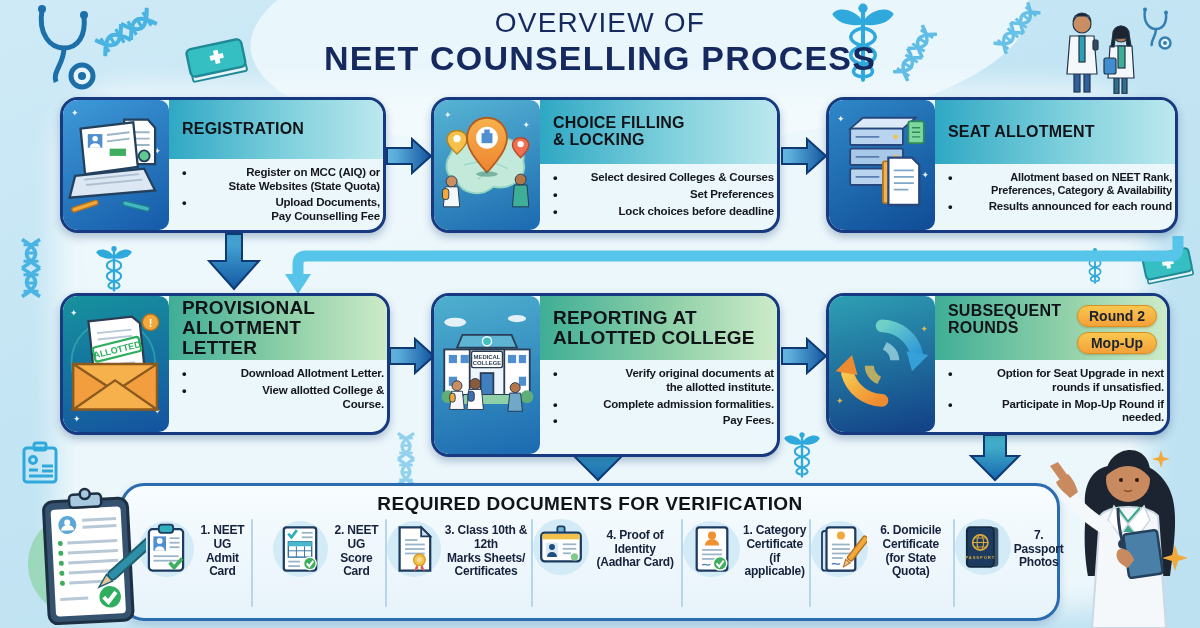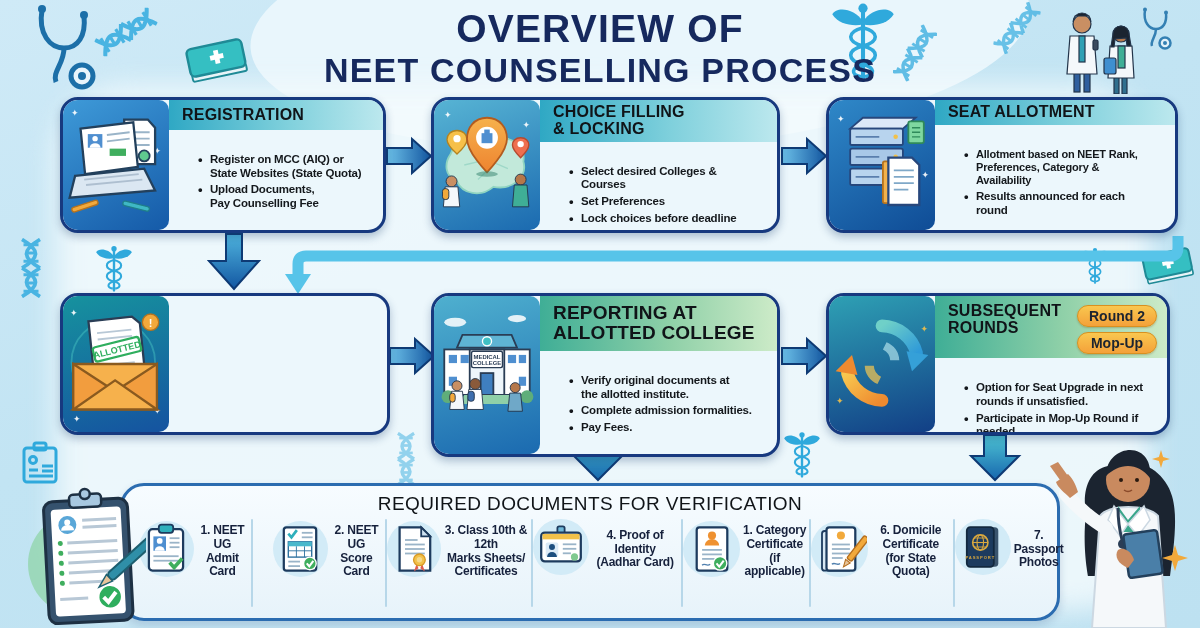--- a/index.html
+++ b/index.html
@@ -4,21 +4,21 @@
 <style>
   html,body{margin:0;padding:0;}
   body{font-family:"Liberation Sans","DejaVu Sans",sans-serif;}
   #stage{position:relative;width:1200px;height:628px;overflow:hidden;
          background:linear-gradient(160deg,#cfeaf7 0%,#c2e4f3 45%,#bde1f1 100%);}
   .abs{position:absolute;}
   .blob-top{left:250px;top:-95px;width:780px;height:245px;background:#e9f6fc;border-radius:50%;transform:rotate(-3deg);}
   .blob-mid{left:55px;top:86px;width:1095px;height:525px;background:rgba(243,250,253,.85);border-radius:70px;filter:blur(14px);}
 
   .main-title{left:250px;top:8px;width:700px;text-align:center;color:#16295e;}
-  .main-title .t1{font-size:39px;font-weight:bold;letter-spacing:1.2px;line-height:1.1;}
+  .main-title .t1{font-size:28px;font-weight:normal;letter-spacing:1.2px;line-height:1.1;}
   .main-title .t2{font-size:34px;font-weight:bold;letter-spacing:1.2px;line-height:1.12;text-align:center;}
 
   .card{position:absolute;display:flex;border:3px solid #17397f;border-radius:18px;background:#ecf7fc;
         box-shadow:0 4px 9px rgba(21,58,110,.30);overflow:hidden;box-sizing:border-box;}
   .icon-panel{flex:0 0 106px;border-radius:14px 10px 10px 14px;position:relative;overflow:hidden;}
   .p1{background:linear-gradient(150deg,#3e9ad8,#155aa8);}
   .p2{background:linear-gradient(160deg,#57b4d4,#1b6ab0);}
   .p3{background:linear-gradient(150deg,#2f88c8,#0f4c96);}
   .p4{background:linear-gradient(165deg,#16929e,#1553a0);}
   .p5{background:linear-gradient(165deg,#4fb0cf,#1b6ab0);}
@@ -28,29 +28,29 @@
   .card-main{flex:1;display:flex;flex-direction:column;min-width:0;}
   .card-head{height:64px;box-sizing:border-box;display:flex;align-items:center;padding:4px 6px 4px 13px;}
   .row1 .card-head{background:linear-gradient(90deg,#2fa8c4 0%,#7fd0dc 55%,#bce8ee 100%);}
   .row2 .card-head{background:linear-gradient(90deg,#3fae96 0%,#8fd0a8 55%,#cdebc8 100%);}
   .card-title{font-size:16px;font-weight:bold;color:#101418;line-height:1.05;white-space:pre-line;letter-spacing:.2px;}
   .badges{display:flex;flex-direction:column;gap:5px;margin:2px 4px 0 auto;}
   .badge{background:linear-gradient(180deg,#f9c74f,#f4a13a);border:1.5px solid #d9901f;border-radius:15px;
          padding:2px 11px;font-size:14px;font-weight:bold;color:#1c2430;text-align:center;white-space:nowrap;
          box-shadow:0 1px 2px rgba(120,70,0,.3);}
   .card-body{flex:1;padding:7px 3px 3px 12px;}
-  .card-body ul{margin:16px;padding:0;list-style:none;}
+  .card-body ul{margin:0;padding:0;list-style:none;text-align:right;}
   .card-body li{position:relative;padding-left:13px;font-size:11.5px;font-weight:bold;color:#14181c;
                 line-height:1.2;white-space:pre-line;letter-spacing:-.2px;margin-bottom:3px;}
   .card-body li::before{content:"\2022";position:absolute;left:1px;top:-1px;font-size:13px;}
 
   .docs-box{left:120px;top:483px;width:940px;height:138px;border:3px solid #2b6cb0;border-radius:24px;
             background:linear-gradient(180deg,#f7fcff,#e7f3fa);box-sizing:border-box;
             box-shadow:0 4px 8px rgba(21,58,110,.18);}
-  .docs-title{text-align:center;font-size:19px;font-weight:normal;color:#101418;letter-spacing:.4px;margin-top:7px;}
+  .docs-title{text-align:center;font-size:19px;font-weight:bold;color:#101418;letter-spacing:.4px;margin-top:7px;}
   .docs-row{display:flex;align-items:flex-start;padding:4px 16px 0 16px;}
   .doc-item{display:flex;flex-direction:row;align-items:center;}
   .doc-item:nth-of-type(1){flex:0 0 112px;}
   .doc-item:nth-of-type(3){flex:0 0 112px;padding-left:20px;}
   .doc-item:nth-of-type(5){flex:0 0 144px;}
   .doc-item:nth-of-type(7){flex:0 0 148px;}
   .doc-item:nth-of-type(9){flex:0 0 126px;}
   .doc-item:nth-of-type(11){flex:0 0 142px;}
   .doc-item:nth-of-type(13){flex:0 0 106px;}
   .doc-divider{flex:0 0 2px;background:#b7d7e9;height:88px;align-self:center;border-radius:1px;}
@@ -396,20 +396,33 @@
             <text x="56" y="50" text-anchor="middle" font-size="10" font-weight="bold" fill="#2fae5e">ALLOTTED</text>
           </g>
         </g>
         <path d="M8,62 h92 v50 h-92 z" fill="#f6b14c" stroke="#8a5a1f" stroke-width="2.5"></path>
         <path d="M8,62 L54,92 L100,62 L100,112 L8,112 Z" fill="#f29d3e" stroke="#8a5a1f" stroke-width="2.5"></path>
         <path d="M8,112 L54,80 L100,112 Z" fill="#f6b14c" stroke="#8a5a1f" stroke-width="2.5"></path>
         <circle cx="93" cy="16" r="9" fill="#f2a93b" stroke="#b5731f" stroke-width="1.5"></circle>
         <text x="93" y="21" text-anchor="middle" font-size="12" font-weight="bold" fill="#fff">!</text>
       </svg>
     </div>
+    <div class="card-main">
+      <div class="card-head">
+        <div class="card-title" style="font-size:19px">PROVISIONAL
+ALLOTMENT LETTER</div>
+      </div>
+      <div class="card-body">
+        <ul>
+          <li>Download Allotment Letter.</li>
+          <li>View allotted College &amp;
+Course.</li>
+        </ul>
+      </div>
+    </div>
   </div>
 
   <div class="card row2" style="left:431px;top:293px;width:349px;height:164px">
     <div class="icon-panel p5">
       <svg width="100" height="124" viewBox="0 0 110 124">
         <ellipse cx="20" cy="16" rx="12" ry="5" fill="#fff" opacity=".85"></ellipse>
           <ellipse cx="88" cy="12" rx="10" ry="4" fill="#fff" opacity=".85"></ellipse>
         <g stroke="#2a3d55" stroke-width="2">
           <rect x="8" y="46" width="94" height="50" fill="#fff"></rect>
           <path d="M28,30 L82,30 L88,44 L22,44 Z" fill="#5fb4d4"></path>

